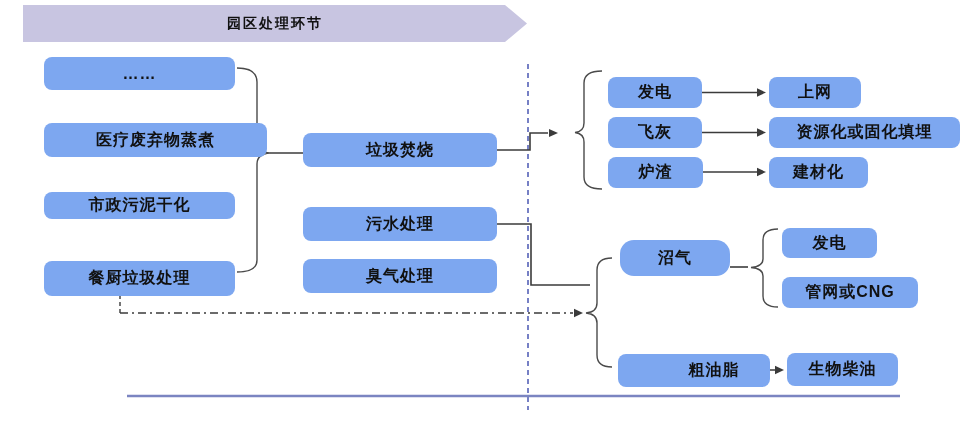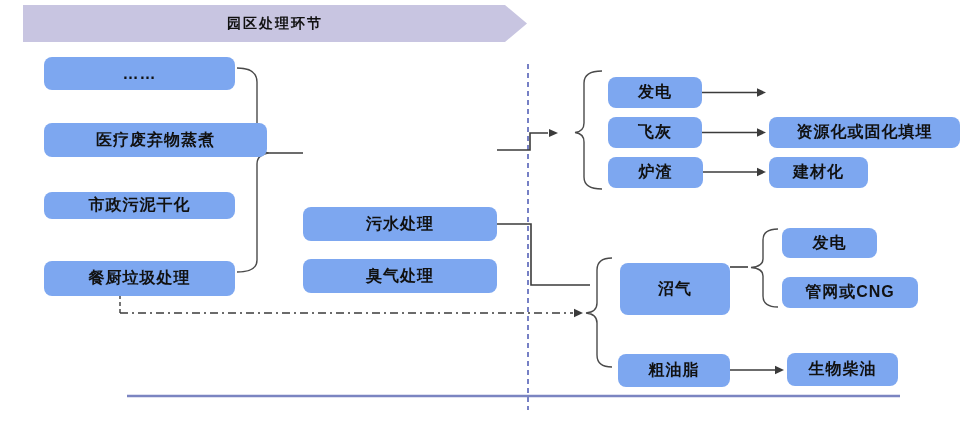--- a/index.html
+++ b/index.html
@@ -77,28 +77,30 @@
 
     <path class="connector" d="M730 370 H775"></path>
     <polygon class="arrowhead" points="784,370 775,365.8 775,374.2"></polygon>
   </svg>
 
   <div class="node" style="left:44px;top:57px;width:191px;height:33px;">……</div>
   <div class="node" style="left:44px;top:123px;width:223px;height:34px;">医疗废弃物蒸煮</div>
   <div class="node" style="left:44px;top:192px;width:191px;height:27px;">市政污泥干化</div>
   <div class="node" style="left:44px;top:261px;width:191px;height:35px;">餐厨垃圾处理</div>
 
+  <div class="node" style="left:303px;top:133px;width:194px;height:34px;">垃圾焚烧</div>
   <div class="node" style="left:303px;top:207px;width:194px;height:34px;">污水处理</div>
   <div class="node" style="left:303px;top:259px;width:194px;height:34px;">臭气处理</div>
 
   <div class="node" style="left:608px;top:77px;width:94px;height:31px;">发电</div>
+  <div class="node" style="left:769px;top:77px;width:92px;height:31px;">上网</div>
   <div class="node" style="left:608px;top:117px;width:94px;height:31px;">飞灰</div>
   <div class="node" style="left:608px;top:157px;width:95px;height:31px;">炉渣</div>
   <div class="node" style="left:769px;top:117px;width:191px;height:31px;">资源化或固化填埋</div>
   <div class="node" style="left:769px;top:157px;width:99px;height:31px;">建材化</div>
 
-  <div class="node" style="left:620px;top:263px;width:110px;height:52px;">沼气</div>
+  <div class="node" style="left:620px;top:240px;width:110px;height:36px;border-radius:14px;">沼气</div>
   <div class="node" style="left:782px;top:228px;width:95px;height:30px;">发电</div>
   <div class="node" style="left:782px;top:277px;width:136px;height:31px;">管网或CNG</div>
-  <div class="node" style="left:618px;top:354px;width:112px;height:33px;">粗油脂</div>
+  <div class="node" style="left:618px;top:354px;width:112px;height:33px;padding-left:40px;">粗油脂</div>
   <div class="node" style="left:787px;top:353px;width:111px;height:33px;">生物柴油</div>
 
 </div>
 
 </body></html>

